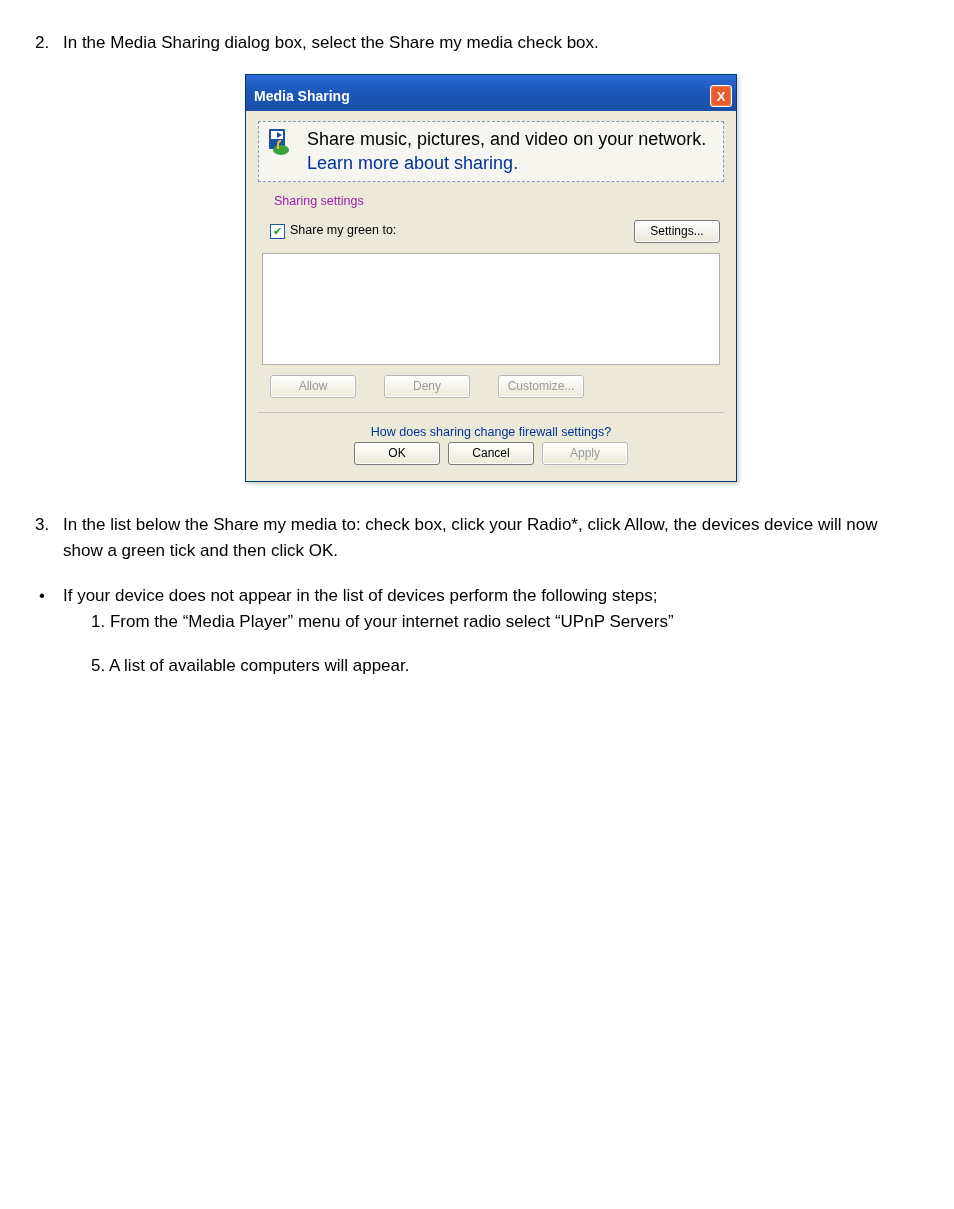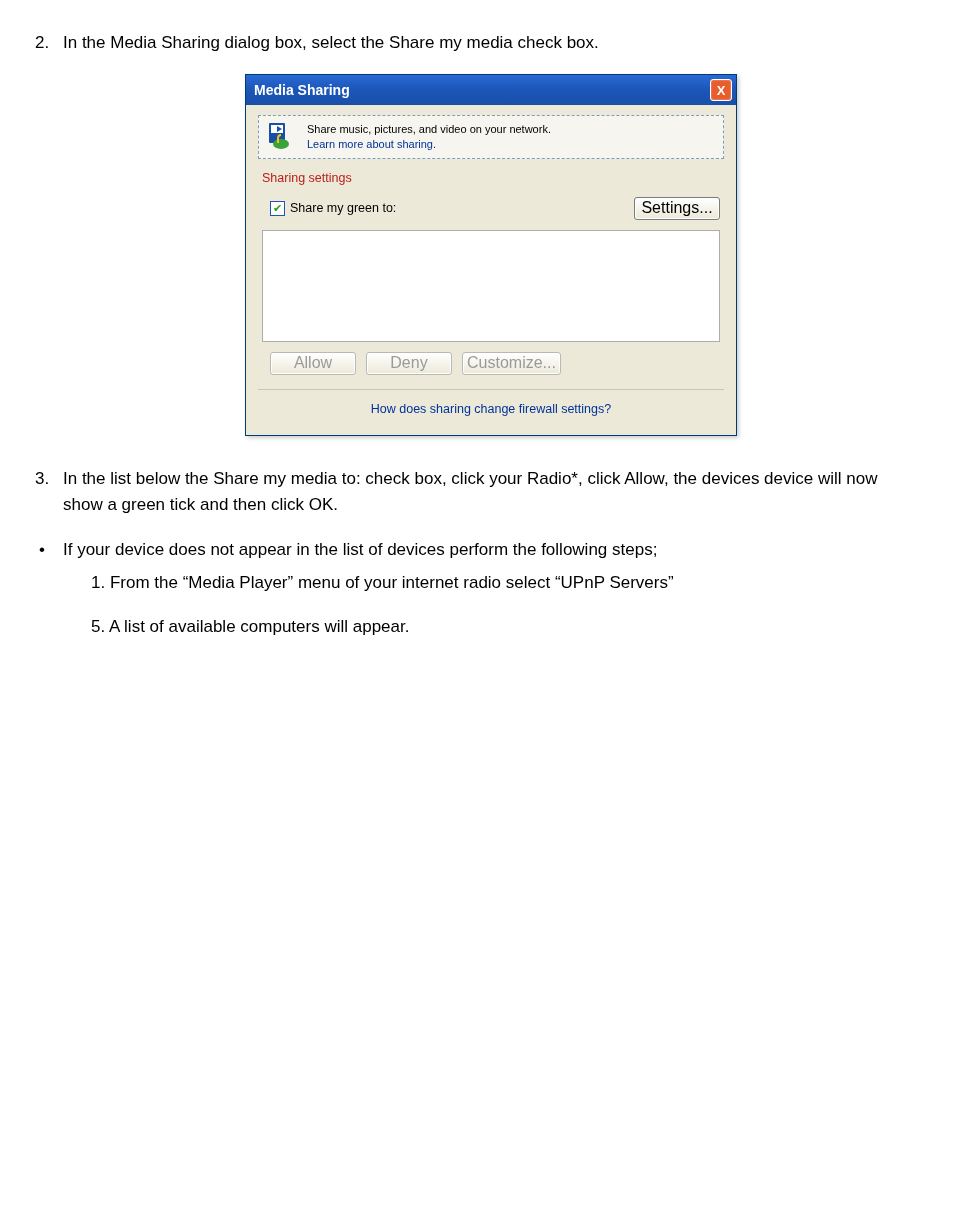--- a/index.html
+++ b/index.html
@@ -39,21 +39,20 @@
     left: 4px;
     top: 0;
   }
   .sub-steps {
     list-style: none;
     padding-left: 28px;
     margin: 0;
   }
   .sub-steps li {
     margin-bottom: 18px;
-    margin-top: 7px;
   }
 
   
   .dialog-wrap {
     display: flex;
     justify-content: center;
     margin: 18px 0 30px 0;
   }
   .dialog {
     width: 490px;
@@ -62,21 +61,21 @@
     box-shadow: 2px 2px 4px rgba(0,0,0,0.2);
     font-family: Tahoma, Arial, sans-serif;
     font-size: 12.5px;
   }
   .titlebar {
     background: linear-gradient(to bottom, #2a6ad4 0%, #1b56b8 50%, #1a4fa8 100%);
     color: #fff;
     display: flex;
     align-items: center;
     justify-content: space-between;
-    padding: 3px 4px 3px 8px;
+    padding: 9px 4px 3px 8px;
     height: 24px;
   }
   .titlebar .ttl {
     font-weight: bold;
     font-size: 14px;
     font-family: "Trebuchet MS", Tahoma, sans-serif;
   }
   .close-btn {
     width: 20px;
     height: 20px;
@@ -104,31 +103,31 @@
     background: #f6f5ef;
   }
   .intro-icon {
     width: 30px;
     height: 30px;
     position: relative;
     flex-shrink: 0;
   }
   .intro-icon svg { display: block; }
   .intro-text {
-    font-size: 11px;
+    font-size: 18px;
     line-height: 1.3;
   }
   .link {
     color: #003399;
     cursor: pointer;
   }
   .group-label {
-    color: #b91c1c;
+    color: #a21caf;
     font-size: 12.5px;
-    margin: 10px 0 8px 4px;
+    margin: 10px 0 8px 16px;
   }
   .share-row {
     display: flex;
     justify-content: space-between;
     align-items: center;
     padding: 0 4px 0 12px;
   }
   .cb-wrap {
     display: flex;
     align-items: center;
@@ -146,41 +145,41 @@
     color: #19a319;
     font-size: 11px;
     line-height: 1;
   }
   .xp-btn {
     min-width: 86px;
     height: 23px;
     background: linear-gradient(to bottom,#fff,#ece9d8);
     border: 1px solid #7b7b7b;
     border-radius: 3px;
-    font-size: 16px;
+    font-size: 12px;
     font-family: Tahoma, sans-serif;
     padding: 0 4px;
     display: inline-flex;
     align-items: center;
     justify-content: center;
     box-shadow: 0 0 0 1px #fff inset;
   }
   .xp-btn.disabled {
     color: #9a9a9a;
     border-color: #b8b8b8;
   }
   .device-box {
     border: 1px solid #b0acad;
     background: #fff;
     height: 110px;
     margin: 10px 4px 0 4px;
   }
   .btn-row {
     display: flex;
-    gap: 10px;
+    gap: 28px;
     margin: 10px 0 0 12px;
     align-items: center;
   }
   .sep {
     border-top: 1px solid #c9c5b8;
     margin: 14px 0 10px 0;
   }
   .footer-row {
     display: flex;
     align-items: center;
@@ -249,20 +248,31 @@
             </button>
             <button class="xp-btn disabled">
               <span>Customize...</span>
             </button>
           </div>
 
           <div class="sep"></div>
 
           <div class="footer-row">
             <span class="link">How does sharing change firewall settings?</span>
+            <div class="footer-btns">
+              <button class="xp-btn">
+                <span>OK</span>
+              </button>
+              <button class="xp-btn">
+                <span>Cancel</span>
+              </button>
+              <button class="xp-btn disabled">
+                <span>Apply</span>
+              </button>
+            </div>
           </div>
         </div>
       </div>
     </div>
   </li>
 
   <li>
     <span class="num">3.</span>
     <span>In the list below the Share my media to: check box, click your Radio*, click Allow, the devices device will now show a green tick and then click OK.</span>
   </li>

